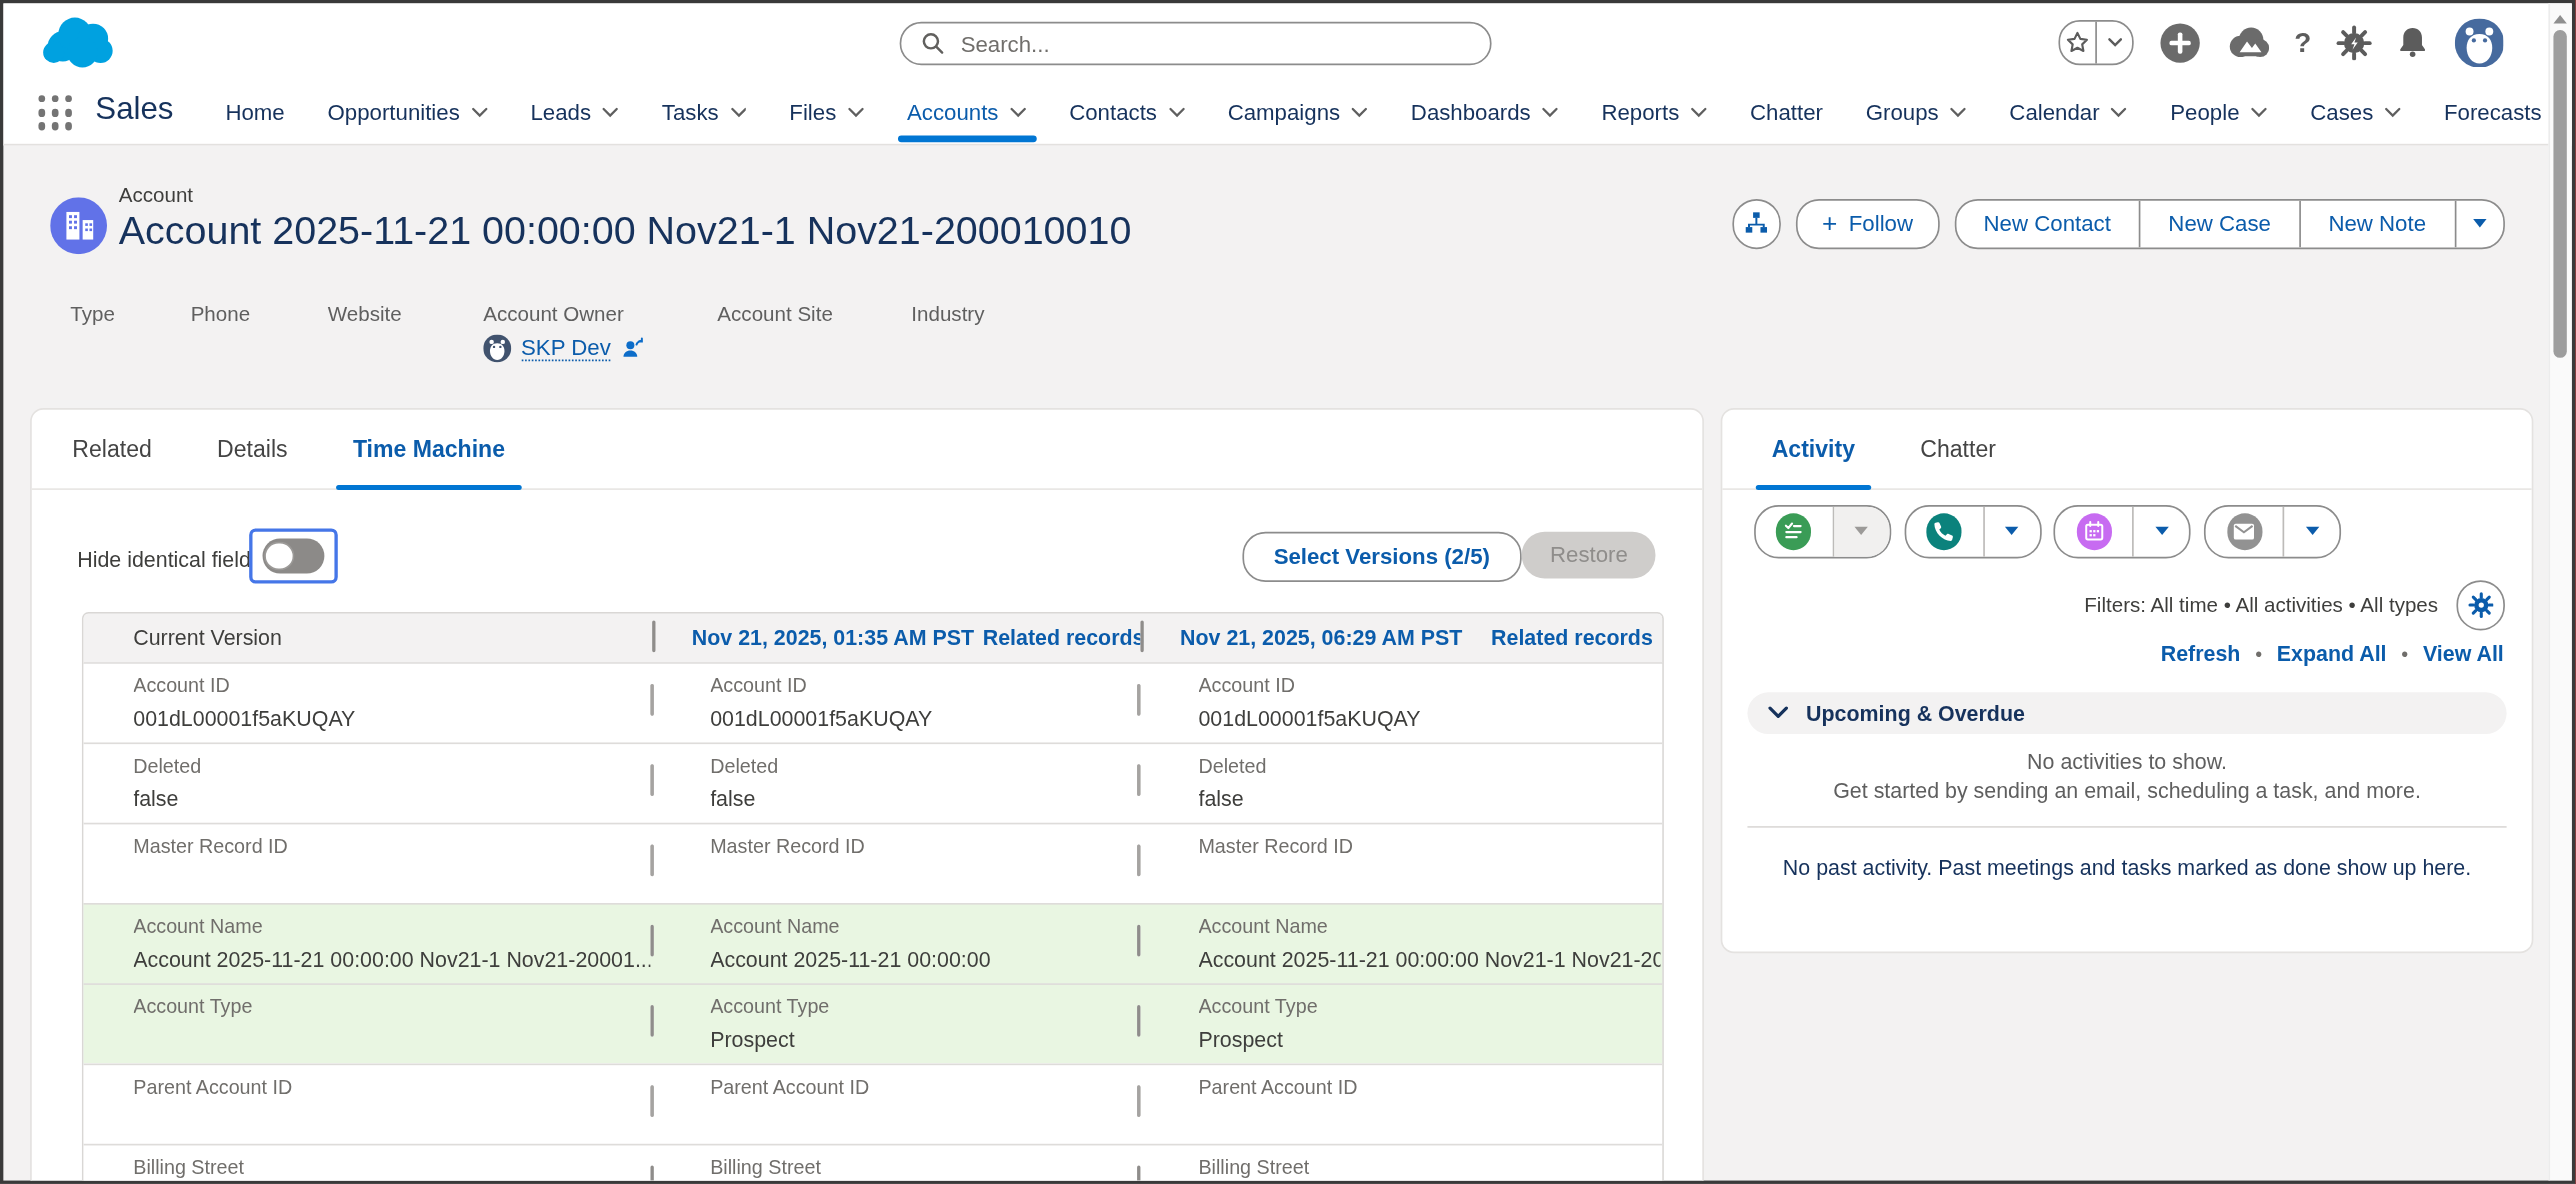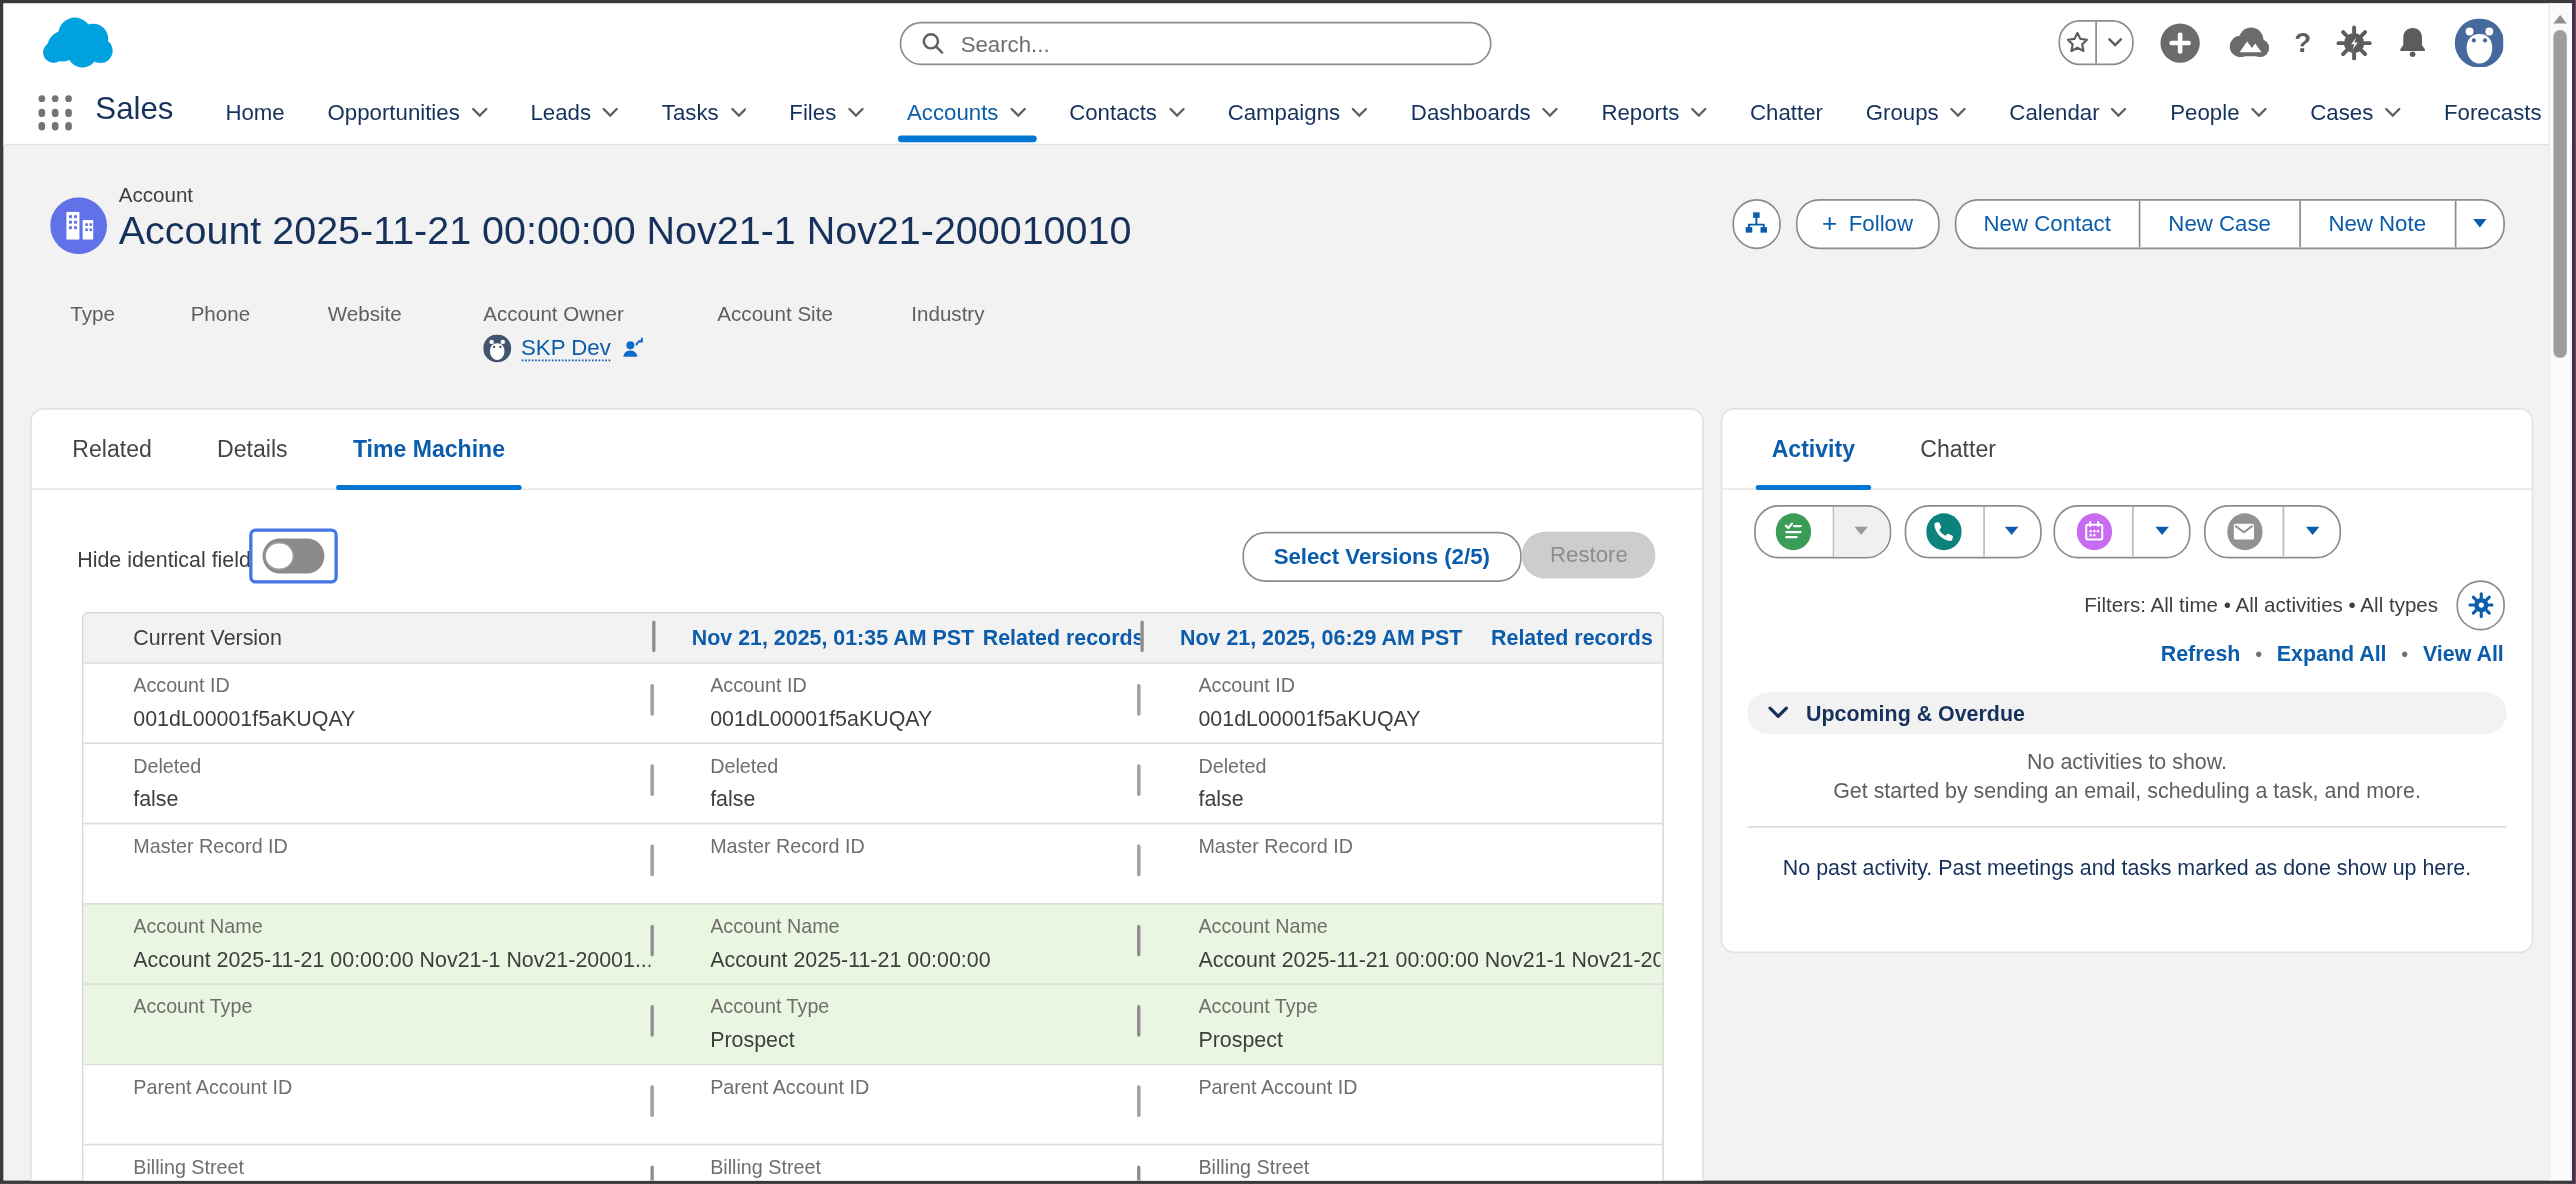--- a/index.html
+++ b/index.html
@@ -1,16 +1,16 @@
 <!DOCTYPE html>
 <html><head>
 <meta charset="utf-8">
 <style>
   html,body{margin:0;padding:0;background:#3a3a3a;}
-  .stage{width:2576px;height:1185px;overflow:hidden;position:relative;background:#701a75;}
+  .stage{width:2576px;height:1185px;overflow:hidden;position:relative;background:#7f1d1d;}
   .screen{
     width:1540px;height:708px;transform:scale(1.67219);transform-origin:0 0;
     position:relative;background:#f3f2f2;box-sizing:border-box;
     border:2.9px solid #3a3a3a;overflow:hidden;
     font-family:"Liberation Sans",sans-serif;
   }
   
   .topbar{position:absolute;left:0;top:0;right:0;height:47px;background:#fff;}
   .sf-logo{position:absolute;left:21.6px;top:4.9px;width:47px;height:36px;}
   .search-wrap{position:absolute;left:536px;top:10.8px;width:354px;height:26.5px;border:1px solid #8c8c8c;

